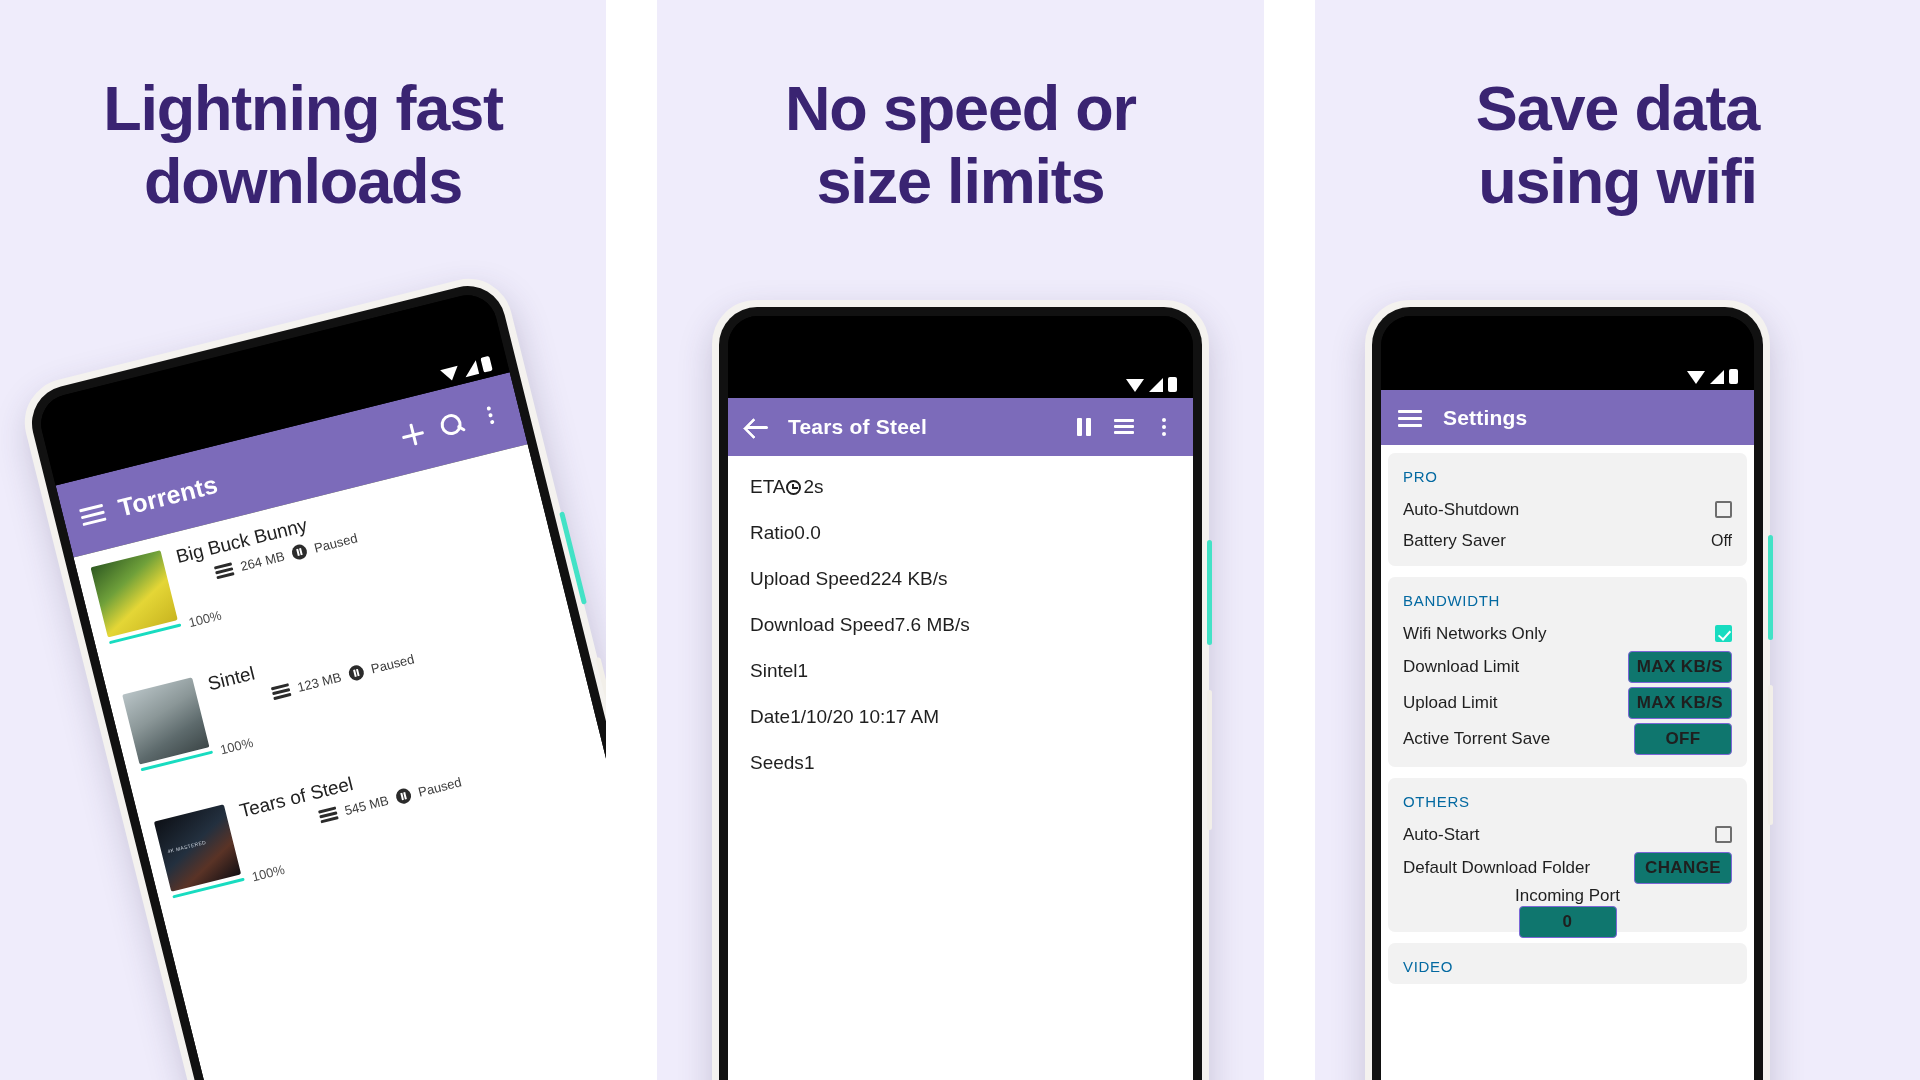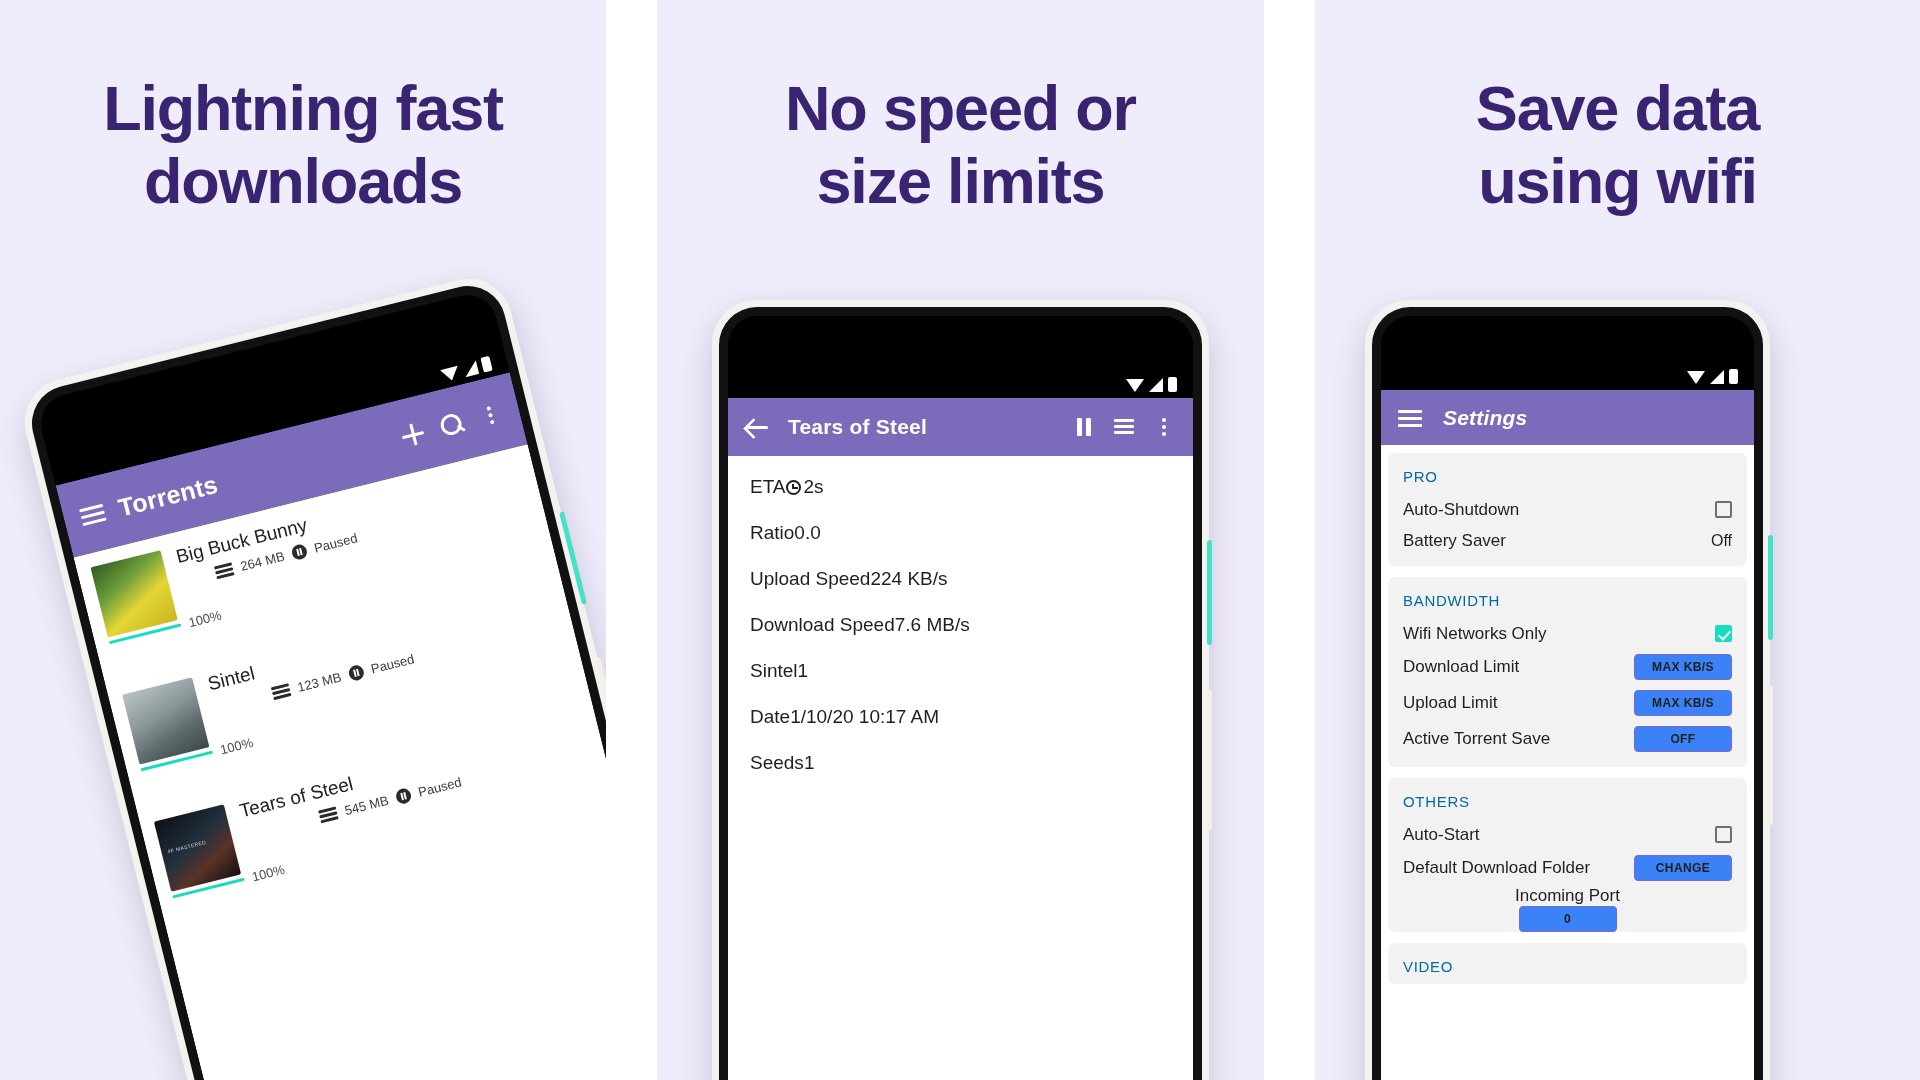--- a/index.html
+++ b/index.html
@@ -212,22 +212,22 @@
   .s-val { font-size: 16px; color: #1f1f1f; }
   .cbox { width: 17px; height: 17px; border: 2px solid #6e6e6e; border-radius: 2px; background: transparent; }
   .cbox.on { background: #18dcc0; border-color: #18dcc0; position: relative; }
   .cbox.on::after {
     content:""; position:absolute; left: 4px; top: 0.5px; width: 5px; height: 10px;
     border-right: 2.4px solid #fff; border-bottom: 2.4px solid #fff; transform: rotate(42deg);
   }
   .s-btn {
     min-width: 98px; text-align: center;
     border: 1.6px solid #7b66d6; border-radius: 4px;
-    background: #3b82f6; color: #1f1f1f;
-    font-size: 12px; font-weight: 700; letter-spacing: .4px;
+    background: #0f766e; color: #1f1f1f;
+    font-size: 17px; font-weight: 700; letter-spacing: .4px;
     padding: 5px 8px; cursor: pointer;
   }
 </style>
 </head>
 <body>
 
 <div id="stage">
 
   <div class="panel" id="panel-1">
     <div class="headline">Lightning fast
@@ -437,21 +437,21 @@
               <div class="ic-batt"></div>
             </div>
           </div>
 
           <div class="appbar" style="height:55px;">
             <div class="ab-icon ic-hamburger">
               <span></span>
                 <span></span>
                 <span></span>
             </div>
-            <div class="title" style="margin-left:6px;font-style:italic;">Settings</div>
+            <div class="title" style="margin-left:6px;">Settings</div>
           </div>
 
           <div class="screen settings-scroll">
 
             <div class="s-card">
               <div class="s-head">PRO</div>
               <div class="s-row">
                 <span>Auto-Shutdown</span>
                 <span class="cbox"></span>
               </div>

